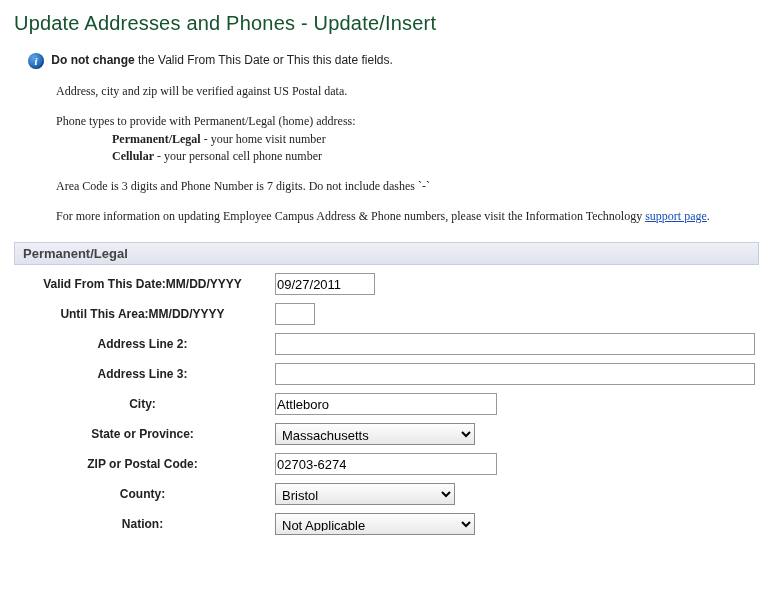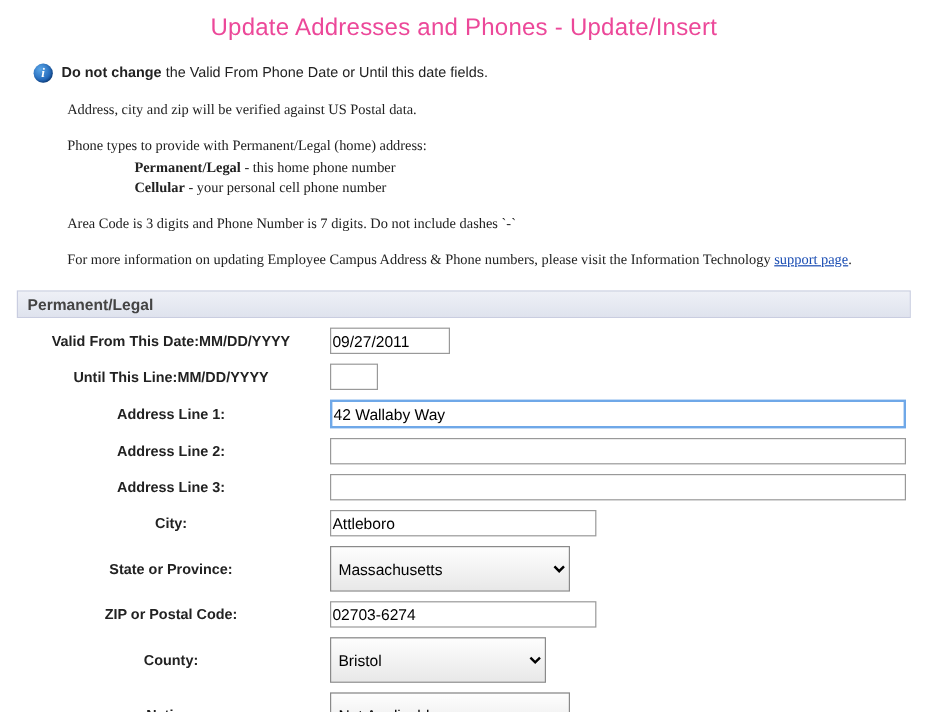--- a/index.html
+++ b/index.html
@@ -7,24 +7,23 @@
       margin: 0;
       padding: 12px 14px;
       font-family: Verdana, Geneva, sans-serif;
       font-size: 12px;
       color: #222;
       width: 773px;
     }
     h1 {
       font-size: 20px;
       font-weight: 400;
-      color: #ec4899;
+      color: #14532d;
       margin: 0 0 18px 0;
       letter-spacing: 0.2px;
-      text-align: center;
     }
     .infoblock { margin-left: 14px; margin-bottom: 18px; }
     .infoicon {
       display: inline-block;
       width: 16px; height: 16px;
       background: radial-gradient(circle at 35% 30%, #5aa5e6 0%, #1a5fb4 70%, #0d3a77 100%);
       border-radius: 50%;
       color: #fff;
       font-weight: 700;
       font-family: Georgia, serif;
@@ -66,66 +65,62 @@
       outline: none;
       height: 24px;
     }
     .w-date { width: 100px; }
     .w-until { width: 40px; }
     .w-long { width: 480px; }
     .w-med  { width: 222px; }
     select {
       font-family: Arial, sans-serif;
       font-size: 13px;
-      height: 38px;
+      height: 22px;
       border: 1px solid #8a8a8a;
       background: linear-gradient(#fefefe,#e8e8e8);
       padding: 3px 2px;
     }
     .w-sel  { width: 200px; }
   </style>
 </head>
 <body>
 
 <h1>Update Addresses and Phones - Update/Insert</h1>
 
 <div class="infoblock">
   <div class="intro-line">
     <span class="infoicon">i</span>
-    <b>Do not change</b><span> the Valid From Phone Date or Until this date fields.</span>
+    <b>Do not change</b><span> the Valid From This Date or This this date fields.</span>
   </div>
   <div class="instructions">
     <p class="para">Address, city and zip will be verified against US Postal data.</p>
     <p class="para" style="margin-bottom:2px">Phone types to provide with Permanent/Legal (home) address:</p>
     <div class="indented">
-      <b>Permanent/Legal</b><span> - this home phone number</span><br>
+      <b>Permanent/Legal</b><span> - your home visit number</span><br>
       <b>Cellular</b><span> - your personal cell phone number</span>
     </div>
     <p class="para" style="margin-top:14px">Area Code is 3 digits and Phone Number is 7 digits. Do not include dashes `-`</p>
     <p class="para">
       <span>For more information on updating Employee Campus Address &amp; Phone numbers, please visit the Information Technology </span><a href="#" class="link">support page</a><span>.</span>
     </p>
   </div>
 </div>
 
 <div class="section-head">Permanent/Legal</div>
 
 <table class="form">
   <tbody>
       <tr>
     <td class="label">Valid From This Date:MM/DD/YYYY</td>
     <td><input type="text" class="w-date" value="09/27/2011" style=""></td>
   </tr>
   <tr>
-    <td class="label">Until This Line:MM/DD/YYYY</td>
+    <td class="label">Until This Area:MM/DD/YYYY</td>
     <td><input type="text" class="w-until" value="" style=""></td>
-  </tr>
-  <tr>
-    <td class="label">Address Line 1:</td>
-    <td><input type="text" class="w-long focused" value="42 Wallaby Way" style=""></td>
   </tr>
   <tr>
     <td class="label">Address Line 2:</td>
     <td><input type="text" class="w-long" value="" style=""></td>
   </tr>
   <tr>
     <td class="label">Address Line 3:</td>
     <td><input type="text" class="w-long" value="" style=""></td>
   </tr>
   <tr>

